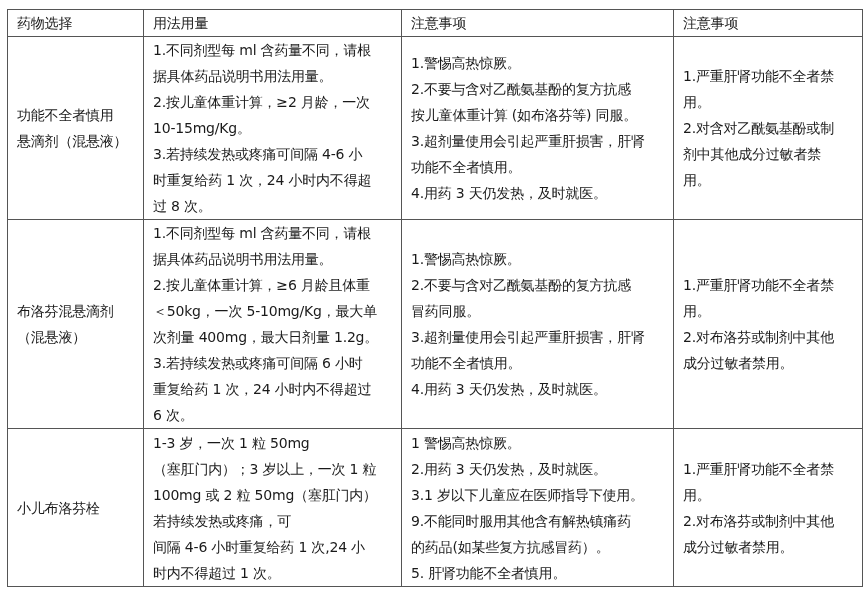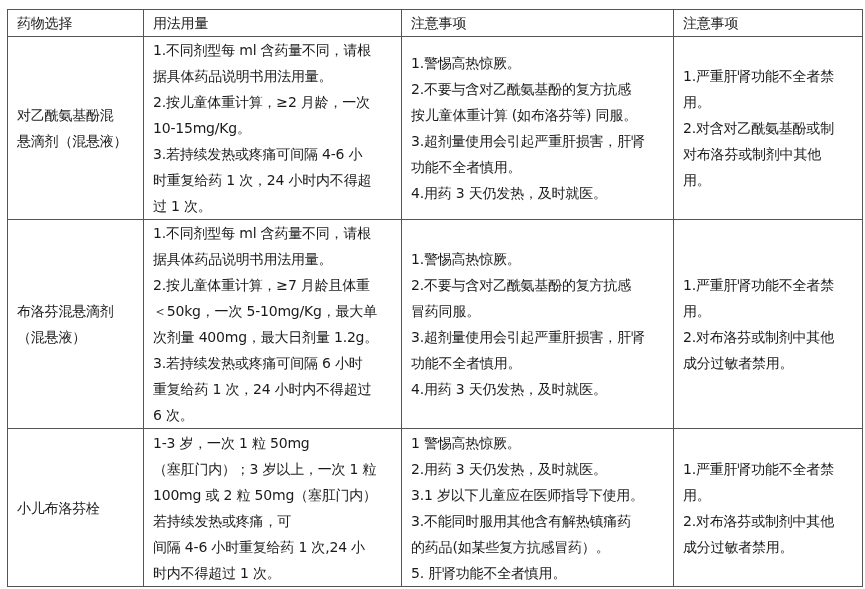--- a/index.html
+++ b/index.html
@@ -43,58 +43,58 @@
       <th>药物选择</th>
       <th>用法用量</th>
       <th>注意事项</th>
       <th>注意事项</th>
     </tr>
   </thead>
   <tbody>
 
     <tr class="row1">
       <td class="drug-name">
-        <span class="line">对乙酰氨基酚混</span>
+        <span class="line">功能不全者慎用</span>
         <span class="line">悬滴剂（混悬液）</span>
       </td>
       <td>
         <span class="line">1.不同剂型每 ml 含药量不同，请根</span>
         <span class="line">据具体药品说明书用法用量。</span>
         <span class="line">2.按儿童体重计算，≥2 月龄，一次</span>
         <span class="line">10-15mg/Kg。</span>
         <span class="line">3.若持续发热或疼痛可间隔 4-6 小</span>
         <span class="line">时重复给药 1 次，24 小时内不得超</span>
-        <span class="line">过 1 次。</span>
+        <span class="line">过 8 次。</span>
       </td>
       <td>
         <span class="line">1.警惕高热惊厥。</span>
         <span class="line">2.不要与含对乙酰氨基酚的复方抗感</span>
         <span class="line">按儿童体重计算 (如布洛芬等) 同服。</span>
         <span class="line">3.超剂量使用会引起严重肝损害，肝肾</span>
         <span class="line">功能不全者慎用。</span>
         <span class="line">4.用药 3 天仍发热，及时就医。</span>
       </td>
       <td>
         <span class="line">1.严重肝肾功能不全者禁</span>
         <span class="line">用。</span>
         <span class="line">2.对含对乙酰氨基酚或制</span>
-        <span class="line">对布洛芬或制剂中其他</span>
+        <span class="line">剂中其他成分过敏者禁</span>
         <span class="line">用。</span>
       </td>
     </tr>
 
     <tr class="row2">
       <td class="drug-name">
         <span class="line">布洛芬混悬滴剂</span>
         <span class="line">（混悬液）</span>
       </td>
       <td>
         <span class="line">1.不同剂型每 ml 含药量不同，请根</span>
         <span class="line">据具体药品说明书用法用量。</span>
-        <span class="line">2.按儿童体重计算，≥7 月龄且体重</span>
+        <span class="line">2.按儿童体重计算，≥6 月龄且体重</span>
         <span class="line">＜50kg，一次 5-10mg/Kg，最大单</span>
         <span class="line">次剂量 400mg，最大日剂量 1.2g。</span>
         <span class="line">3.若持续发热或疼痛可间隔 6 小时</span>
         <span class="line">重复给药 1 次，24 小时内不得超过</span>
         <span class="line">6 次。</span>
       </td>
       <td>
         <span class="line">1.警惕高热惊厥。</span>
         <span class="line">2.不要与含对乙酰氨基酚的复方抗感</span>
         <span class="line">冒药同服。</span>
@@ -119,21 +119,21 @@
         <span class="line">（塞肛门内）；3 岁以上，一次 1 粒</span>
         <span class="line">100mg 或 2 粒 50mg（塞肛门内）</span>
         <span class="line">若持续发热或疼痛，可</span>
         <span class="line">间隔 4-6 小时重复给药 1 次,24 小</span>
         <span class="line">时内不得超过 1 次。</span>
       </td>
       <td>
         <span class="line">1 警惕高热惊厥。</span>
         <span class="line">2.用药 3 天仍发热，及时就医。</span>
         <span class="line">3.1 岁以下儿童应在医师指导下使用。</span>
-        <span class="line">3.不能同时服用其他含有解热镇痛药</span>
+        <span class="line">9.不能同时服用其他含有解热镇痛药</span>
         <span class="line">的药品(如某些复方抗感冒药）。</span>
         <span class="line">5. 肝肾功能不全者慎用。</span>
       </td>
       <td>
         <span class="line">1.严重肝肾功能不全者禁</span>
         <span class="line">用。</span>
         <span class="line">2.对布洛芬或制剂中其他</span>
         <span class="line">成分过敏者禁用。</span>
       </td>
     </tr>

